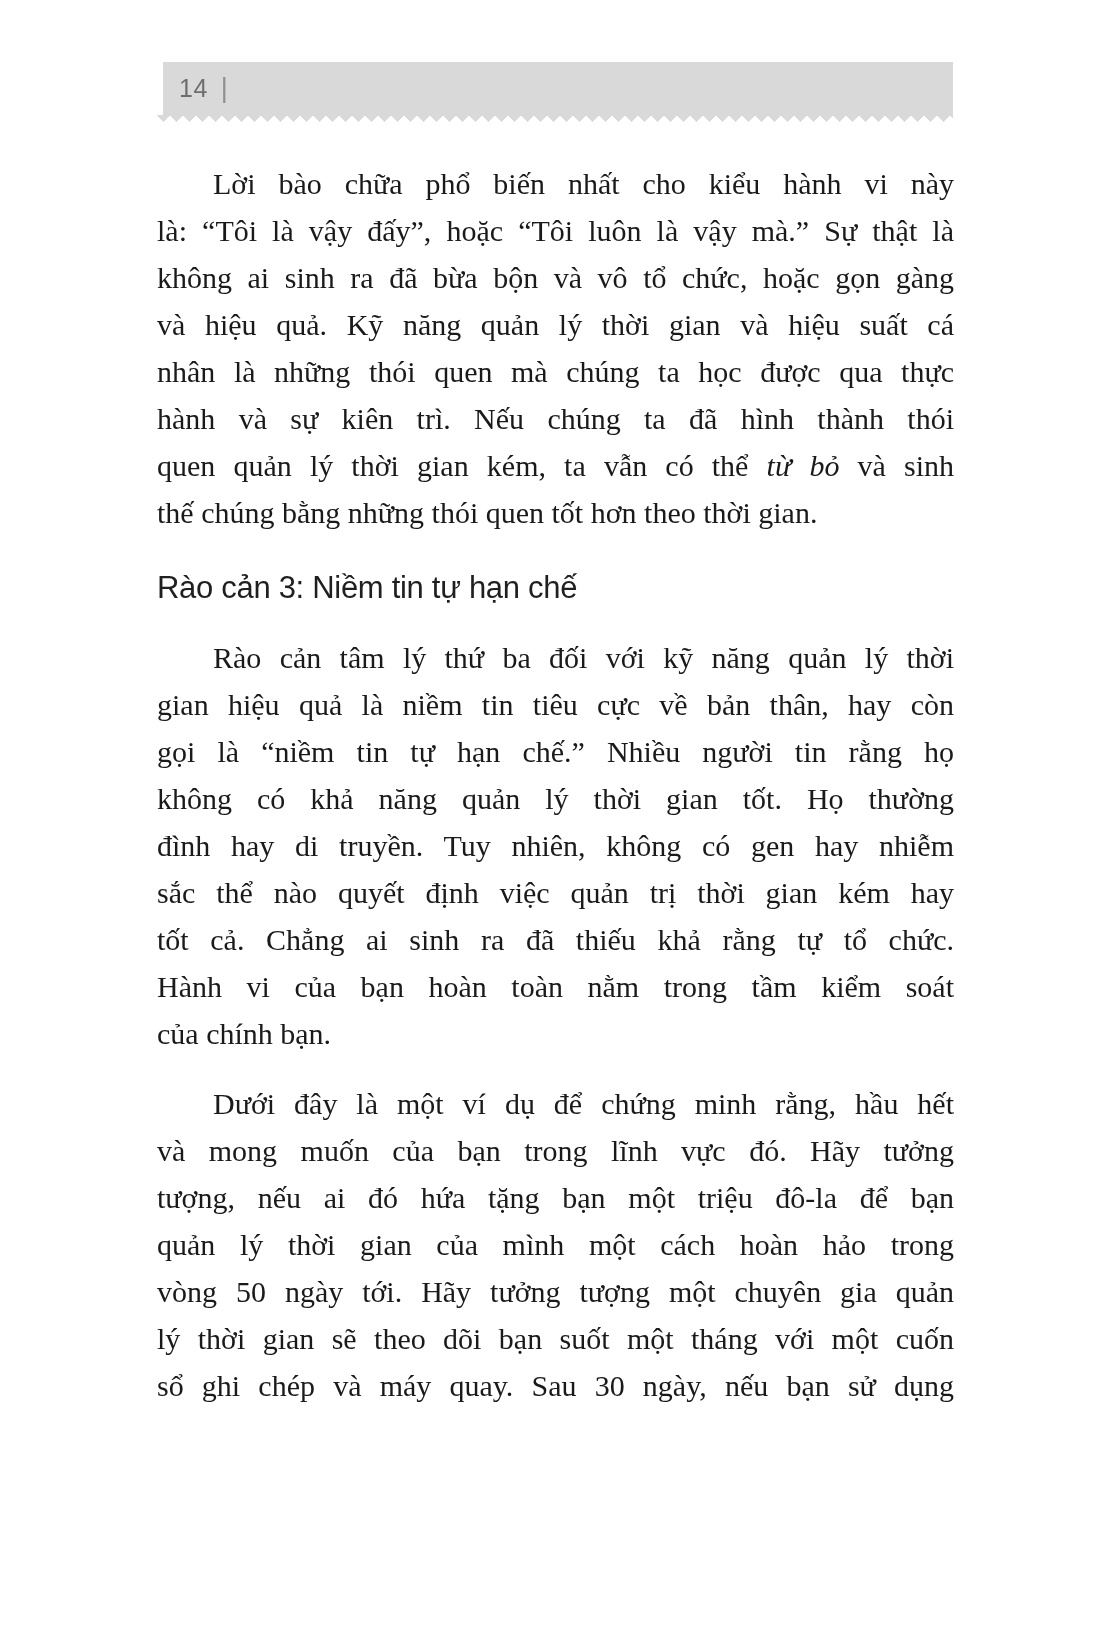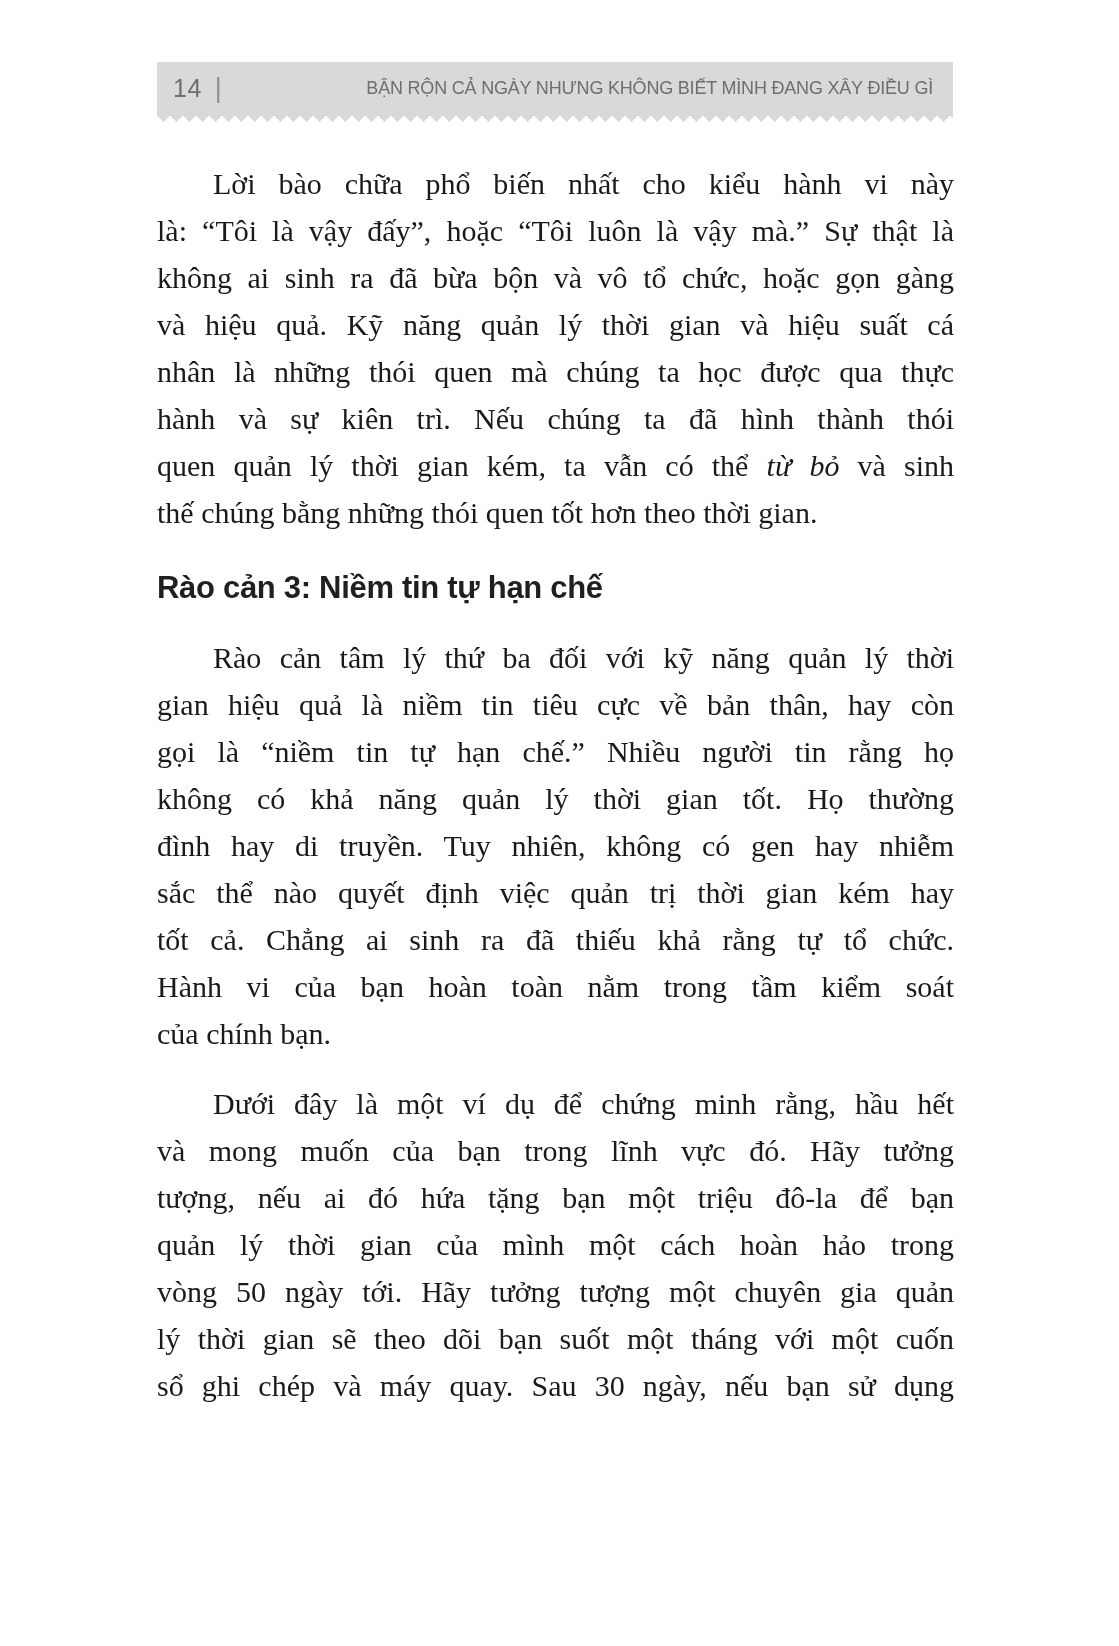--- a/index.html
+++ b/index.html
@@ -27,20 +27,21 @@
     width: 796px;
   }
   .band {
     height: 53px;
     background: var(--band-bg);
     display: flex;
     align-items: center;
     padding: 0 20px 0 16px;
     font-family: "Liberation Sans", sans-serif;
     color: var(--header-text);
+    margin-left: 6px;
   }
   .page-number {
     font-size: 25px;
     letter-spacing: 0.5px;
   }
   .page-number-sep {
     margin-left: 13px;
     font-size: 27px;
     font-weight: 300;
     color: #8f8f8f;
@@ -73,39 +74,38 @@
     text-align: justify;
     text-align-last: justify;
     white-space: normal;
   }
   .line.first { text-indent: 56px; }
   .line.para-end { text-align-last: left; }
   .seg-italic { font-style: italic; }
 
   .section-heading {
     font-family: "Liberation Sans", sans-serif;
-    font-weight: 700;
+    font-weight: 400;
     font-size: 31px;
     line-height: 40px;
     letter-spacing: -0.3px;
     color: #1f1f1f;
     margin: 32px 0 26px 0;
     text-align: left;
   }
 </style>
 </head>
 <body>
 
 <div class="page">
 
   <div class="page-header">
     <div class="band">
       <span class="page-number">14</span>
       <span class="page-number-sep">|</span>
-      <span class="running-head">BẬN RỘN CẢ NGÀY NHƯNG KHÔNG BIẾT MÌNH ĐANG XÂY ĐIỀU GÌ</span>
     </div>
     <div class="band-edge"></div>
   </div>
 
   <div class="page-content">
       <div class="paragraph">
         <div class="line first"><span class="seg">Lời bào chữa phổ biến nhất cho kiểu hành vi này</span></div>
         <div class="line"><span class="seg">là: “Tôi là vậy đấy”, hoặc “Tôi luôn là vậy mà.” Sự thật là</span></div>
         <div class="line"><span class="seg">không ai sinh ra đã bừa bộn và vô tổ chức, hoặc gọn gàng</span></div>
         <div class="line"><span class="seg">và hiệu quả. Kỹ năng quản lý thời gian và hiệu suất cá</span></div>

